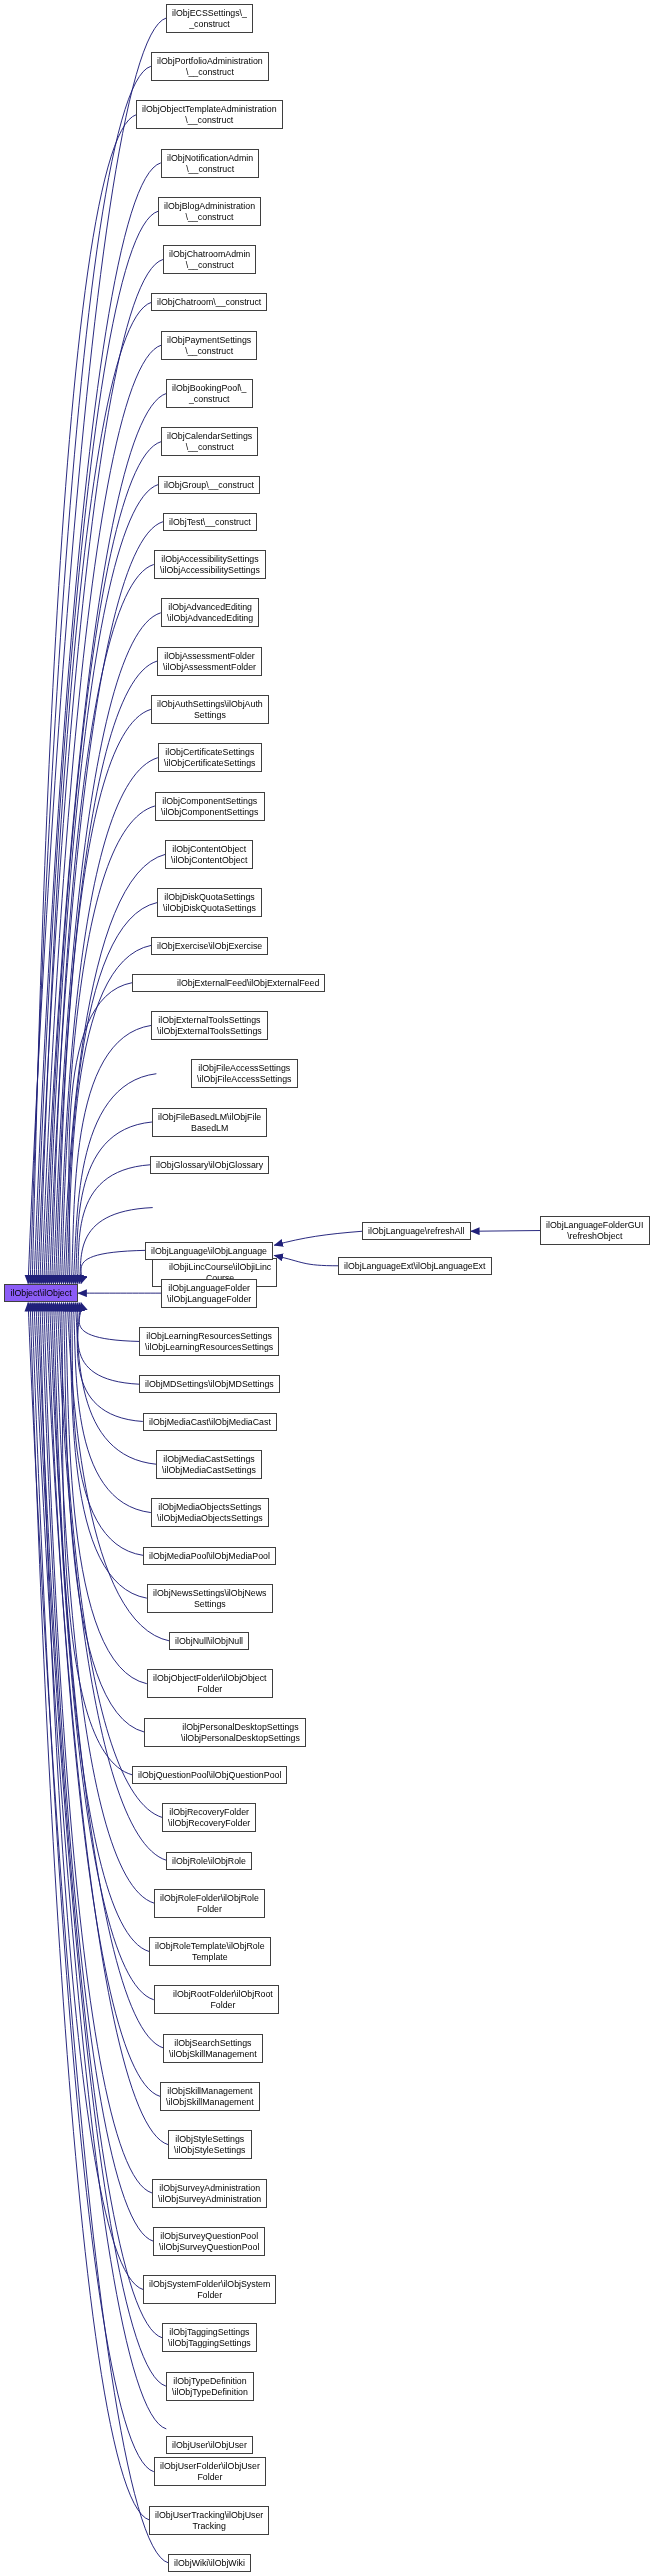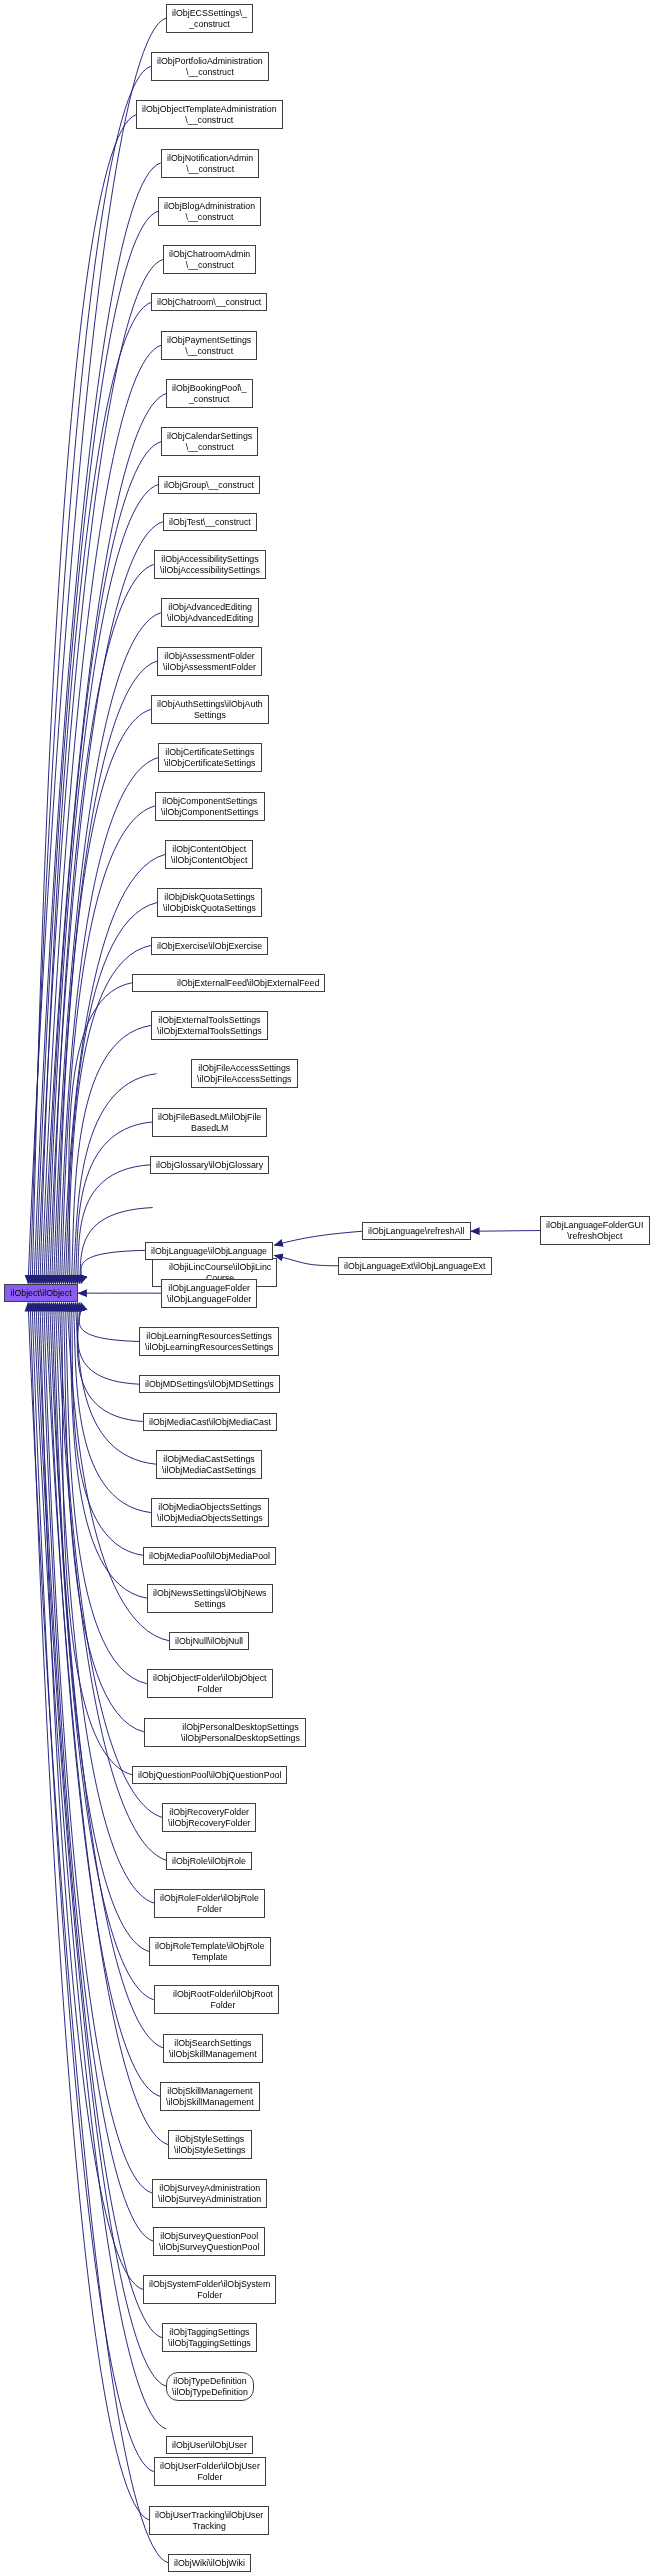--- a/index.html
+++ b/index.html
@@ -292,21 +292,21 @@
         <div class="ln">\ilObjSurveyQuestionPool</div>
       </div>
       <div class="node" style="top: 2275px; left: 143px;">
         <div class="ln">ilObjSystemFolder\ilObjSystem</div>
         <div class="ln">Folder</div>
       </div>
       <div class="node" style="top: 2323px; left: 162px;">
         <div class="ln">ilObjTaggingSettings</div>
         <div class="ln">\ilObjTaggingSettings</div>
       </div>
-      <div class="node" style="top: 2372px; left: 166px; border-radius: 12px;">
+      <div class="node" style="top: 2372px; left: 166px;">
         <div class="ln">ilObjTypeDefinition</div>
         <div class="ln">\ilObjTypeDefinition</div>
       </div>
       <div class="node" style="top: 2420px; left: 166px; margin-top: 16px;">
         <div class="ln">ilObjUser\ilObjUser</div>
       </div>
       <div class="node" style="top: 2457px; left: 154px;">
         <div class="ln">ilObjUserFolder\ilObjUser</div>
         <div class="ln">Folder</div>
       </div>

